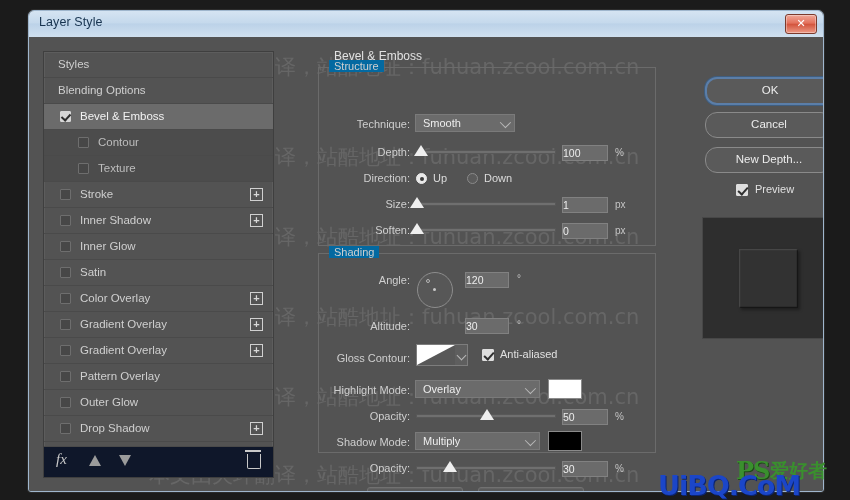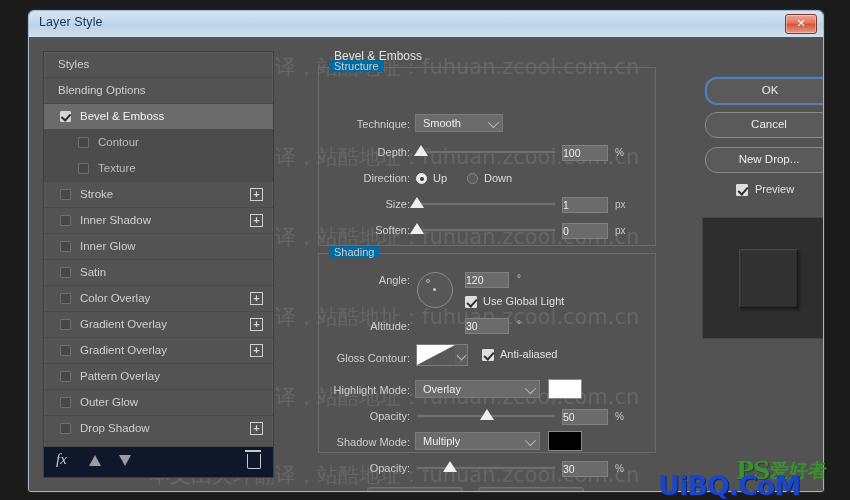--- a/index.html
+++ b/index.html
@@ -360,21 +360,21 @@
 
       <div class="main">
         <div class="panelTitle">Bevel &amp; Emboss</div>
 
         <div class="group" id="grpStructure">
           <span class="glabel">Structure</span>
 
 
           <div class="fr" style="top:46px;">
             <span class="flab">Technique:</span>
-            <div class="fctl sel" style="width:88px;">
+            <div class="fctl sel" style="width:100px;">
               <span>Smooth</span>
               <span class="car"></span>
             </div>
           </div>
 
           <div class="fr" style="top:74px;">
             <span class="flab">Depth:</span>
             <span class="track" style="left:97px;top:8px;width:140px;"></span>
             <span class="thumb" style="left:95px;top:3px;"></span>
             <span class="num" style="position:absolute;left:243px;top:3px;width:46px;">100</span>
@@ -412,24 +412,20 @@
           <div class="fr" style="top:16px;">
             <span class="flab">Angle:</span>
             <span class="dial" style="left:98px;top:2px;">
               <span class="ctr"></span>
               <span class="hd"></span>
             </span>
             <span class="num" style="position:absolute;left:146px;top:2px;width:44px;">120</span>
             <span class="unit" style="left:198px;top:3px;">°</span>
           </div>
 
-          <div class="fr" style="top:40px;">
-            <span class="cbx on" style="left:146px;top:2px;"></span>
-            <span class="cbxlab" style="left:164px;top:1px;">Use Global Light</span>
-          </div>
 
           <div class="fr" style="top:62px;">
             <span class="flab">Altitude:</span>
             <span class="num" style="position:absolute;left:146px;top:2px;width:44px;">30</span>
             <span class="unit" style="left:198px;top:3px;">°</span>
           </div>
 
           <div class="fr" style="top:90px;height:26px;">
             <span class="flab" style="top:8px;">Gloss Contour:</span>
             <span class="gloss" style="left:97px;top:0px;"></span>
@@ -475,21 +471,21 @@
       </div>
 
       <div class="btm">
         <span class="btn" style="left:0px;width:94px;">Make Default</span>
         <span class="btn" style="left:111px;width:104px;">Reset to Default</span>
       </div>
 
       <div class="right">
         <span class="rbtn primary" style="top:26px;">OK</span>
         <span class="rbtn" style="top:61px;">Cancel</span>
-        <span class="rbtn" style="top:96px;">New Drop...</span>
+        <span class="rbtn" style="top:96px;">New Depth...</span>
 
         <span class="cbx on" style="left:39px;top:133px;"></span>
         <span class="cbxlab" style="left:58px;top:132px;">Preview</span>
 
         <div class="prevbox">
           <div class="prevsq"></div>
         </div>
       </div>
 
     </div>

